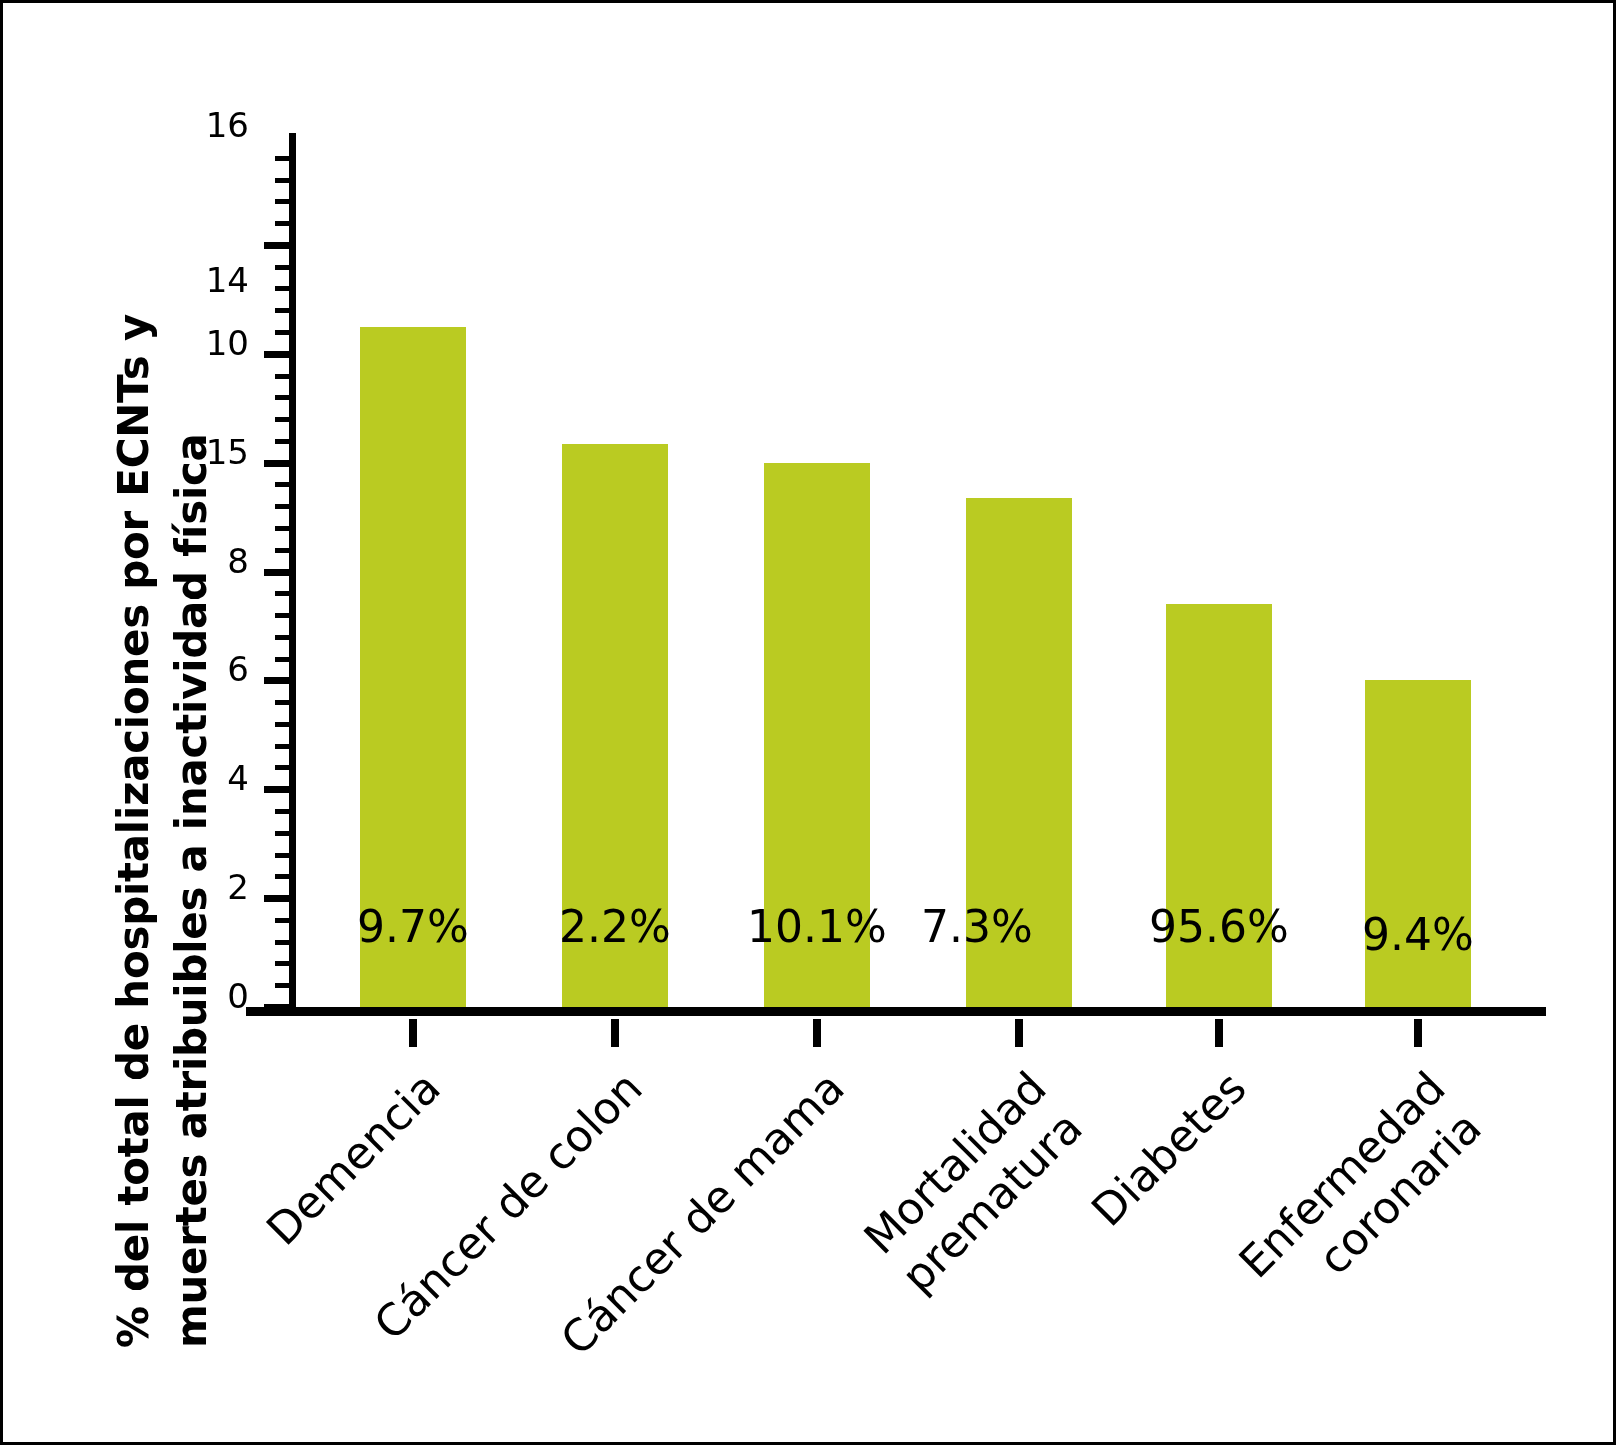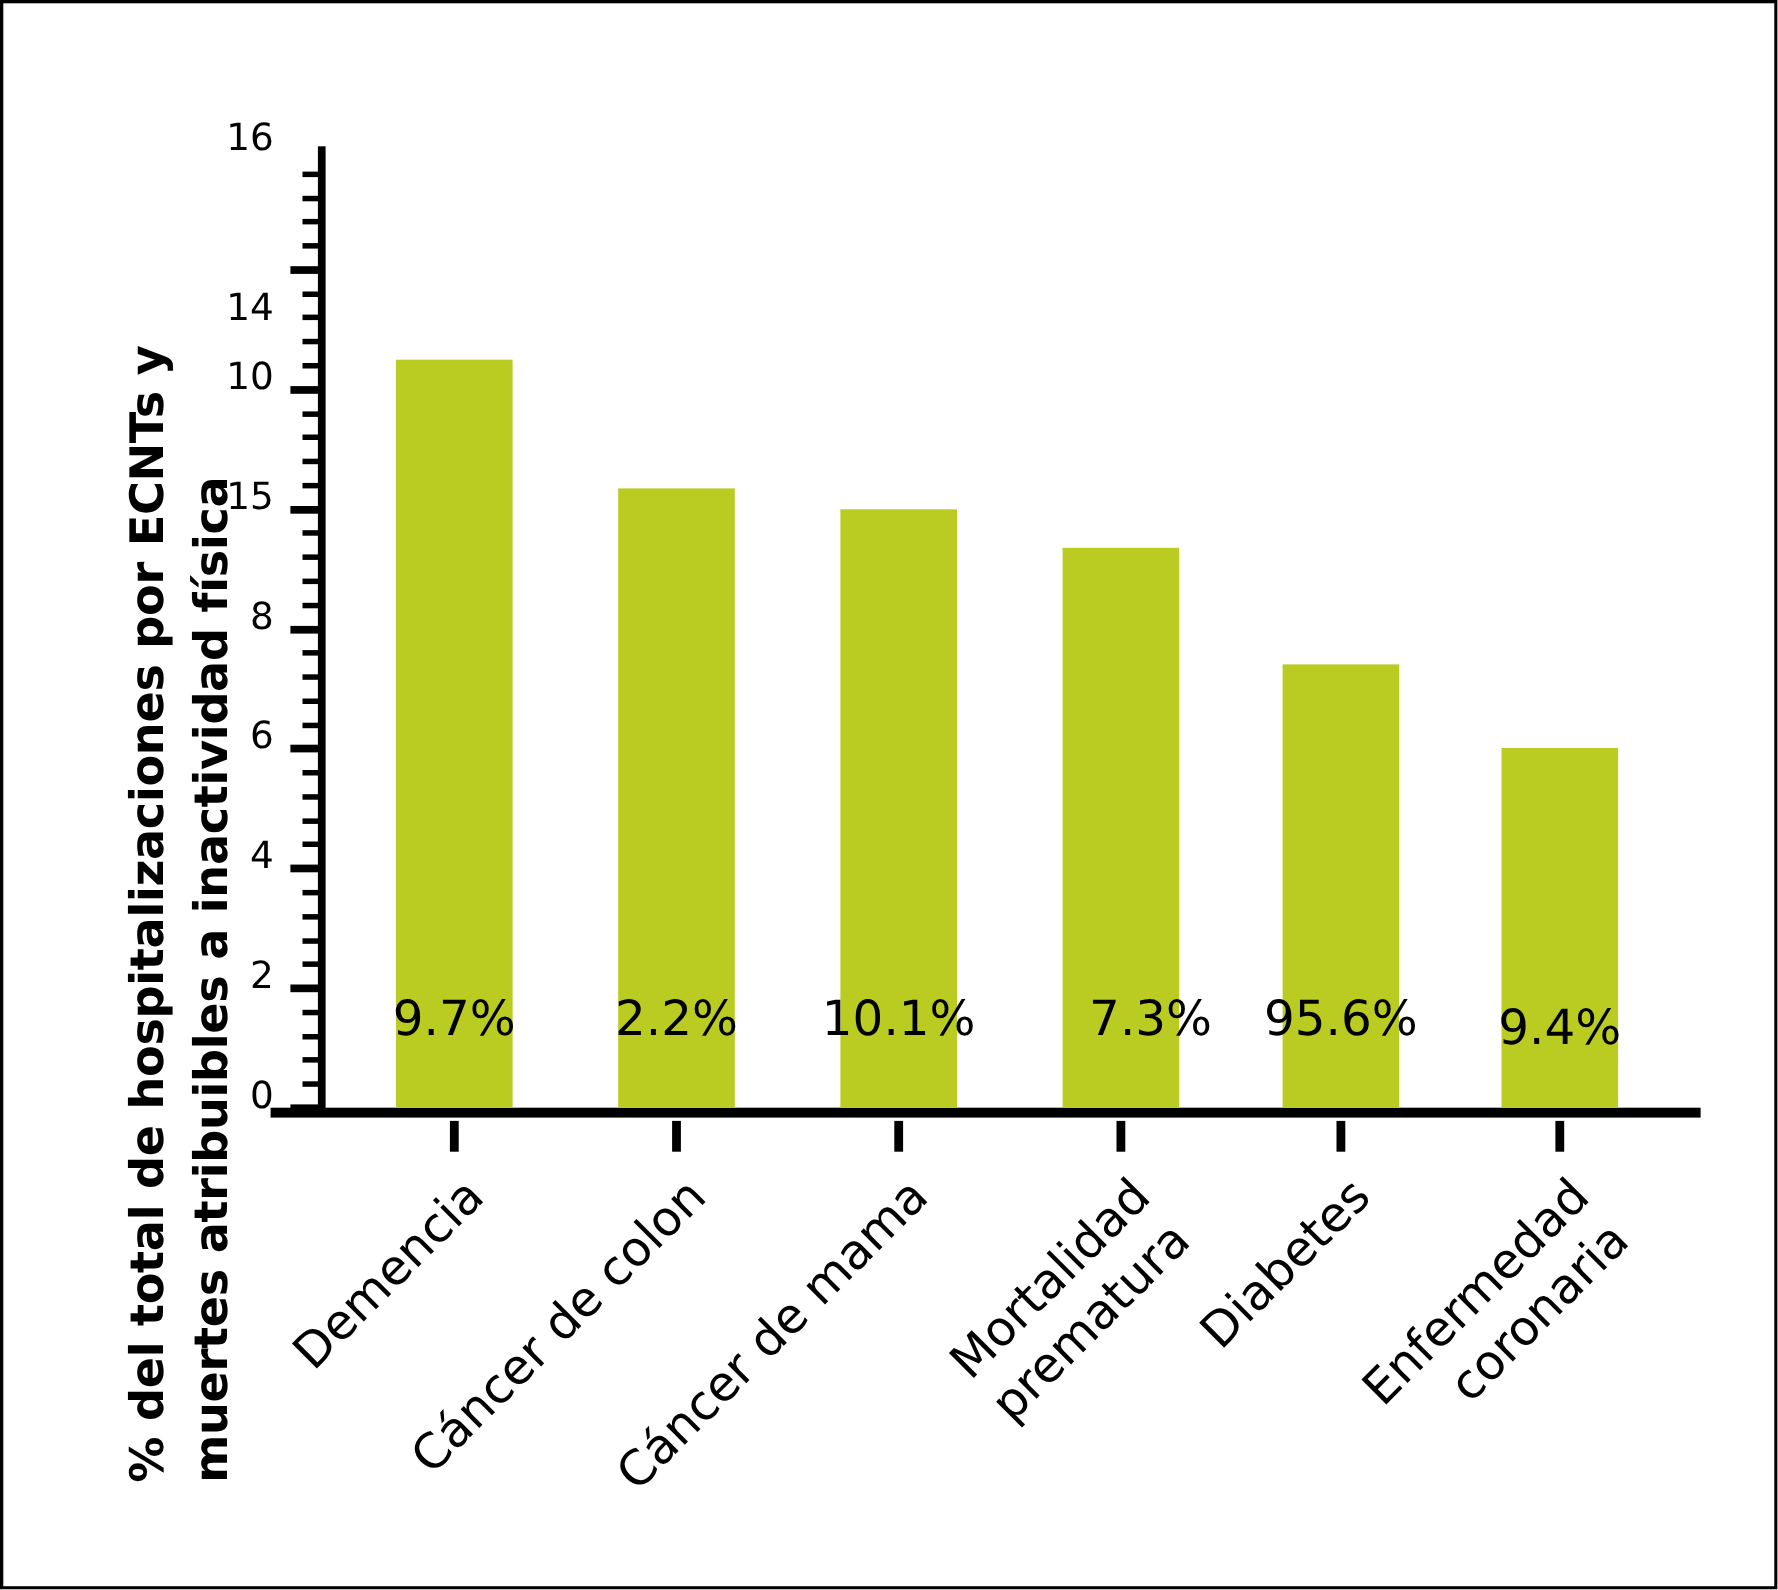--- a/index.html
+++ b/index.html
@@ -189,21 +189,21 @@
       <div class="xtick" style="left: 1411px;"></div>
     </div>
   <div id="bars-layer">
       <div class="bar" style="left: 357px; top: 323.531px; width: 106px; height: 680.469px;"></div>
       <div class="bar-value" style="left: 300px; width: 220px; top: 902px;">9.7%</div>
       <div class="bar" style="left: 559px; top: 440.572px; width: 106px; height: 563.428px;"></div>
       <div class="bar-value" style="left: 502px; width: 220px; top: 902px;">2.2%</div>
       <div class="bar" style="left: 761px; top: 459.625px; width: 106px; height: 544.375px;"></div>
       <div class="bar-value" style="left: 704px; width: 220px; top: 902px;">10.1%</div>
       <div class="bar" style="left: 963px; top: 495.009px; width: 106px; height: 508.991px;"></div>
-      <div class="bar-value" style="left: 933px; width: 220px; top: 902px;">7.3%</div>
+      <div class="bar-value" style="left: 864px; width: 220px; top: 902px;">7.3%</div>
       <div class="bar" style="left: 1163px; top: 601.162px; width: 106px; height: 402.837px;"></div>
       <div class="bar-value" style="left: 1106px; width: 220px; top: 902px;">95.6%</div>
       <div class="bar" style="left: 1362px; top: 677.375px; width: 106px; height: 326.625px;"></div>
       <div class="bar-value" style="left: 1305px; width: 220px; top: 910px;">9.4%</div>
     </div>
   <div id="catlabels-layer">
       <div class="cat-label" style="left: 10px; top: 1058px; width: 400px;">Demencia</div>
       <div class="cat-label" style="left: 212px; top: 1058px; width: 400px;">Cáncer de colon</div>
       <div class="cat-label" style="left: 414px; top: 1058px; width: 400px;">Cáncer de mama</div>
       <div class="cat-label" style="left: 616px; top: 1058px; width: 400px;">Mortalidad</div>

